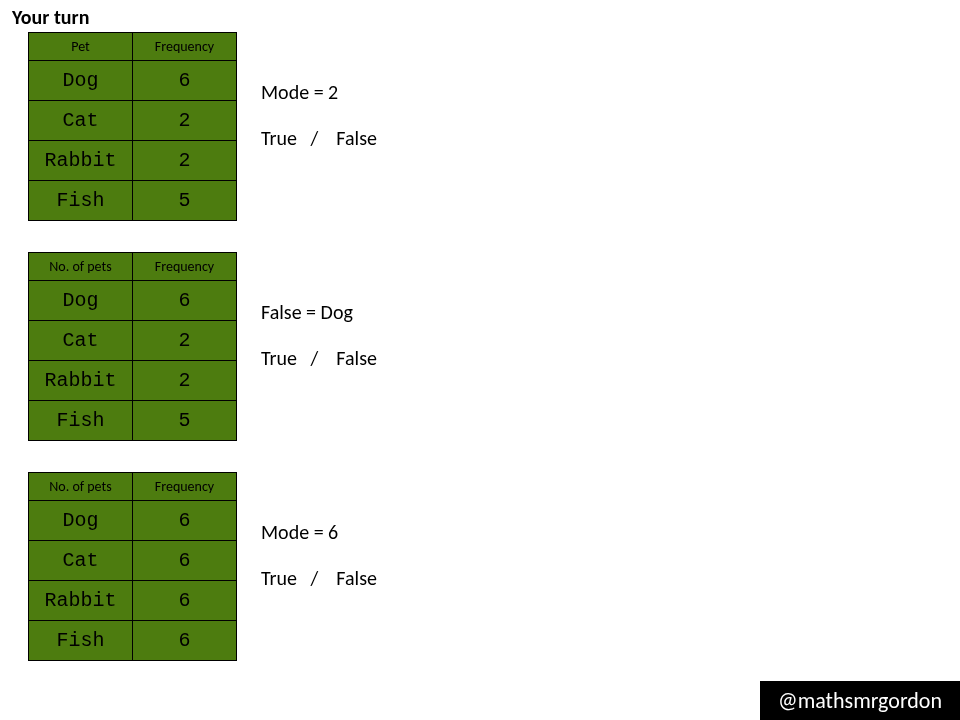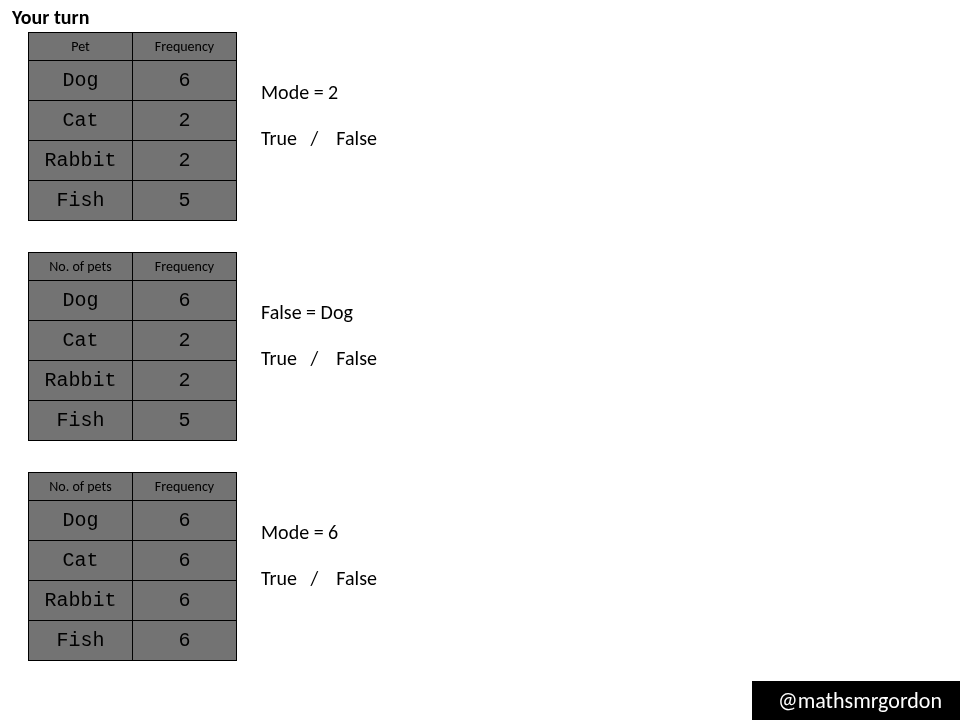--- a/index.html
+++ b/index.html
@@ -30,21 +30,21 @@
   .block.b3 { top: 472px; left: 28px; }
   table {
     border-collapse: collapse;
     table-layout: fixed;
   }
   td, th {
     border: 1px solid #000;
     text-align: center;
     vertical-align: middle;
     font-weight: normal;
-    background: #737373;
+    background: #4d7c0f;
   }
   th {
     font-size: 14px;
     height: 28px;
   }
   td {
     font-size: 20px;
     height: 40px;
     font-family: Liberation Mono, monospace;
   }
@@ -57,21 +57,21 @@
   }
   .mode-line { margin-bottom: 22px; }
   .tf { white-space: pre; }
   .handle {
     position: absolute;
     right: 0;
     bottom: 0;
     background: #000;
     color: #fff;
     font-size: 22px;
-    padding: 6px 18px 6px 26px;
+    padding: 6px 18px 6px 18px;
   }
 </style>
 </head>
 <body>
 
 <div class="title">Your turn</div>
 
 <div class="block b1">
   <table>
     <tbody>

